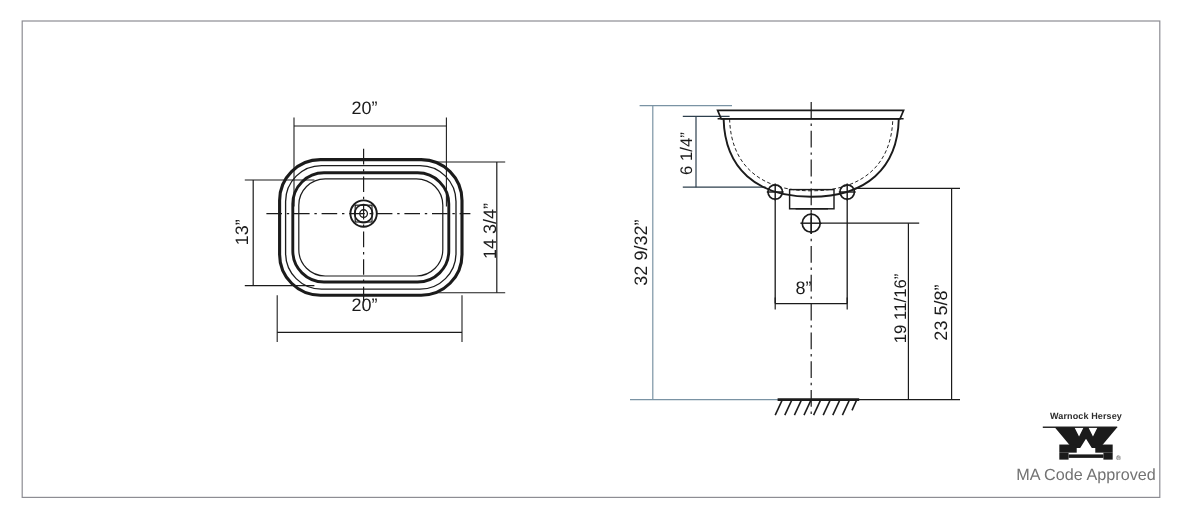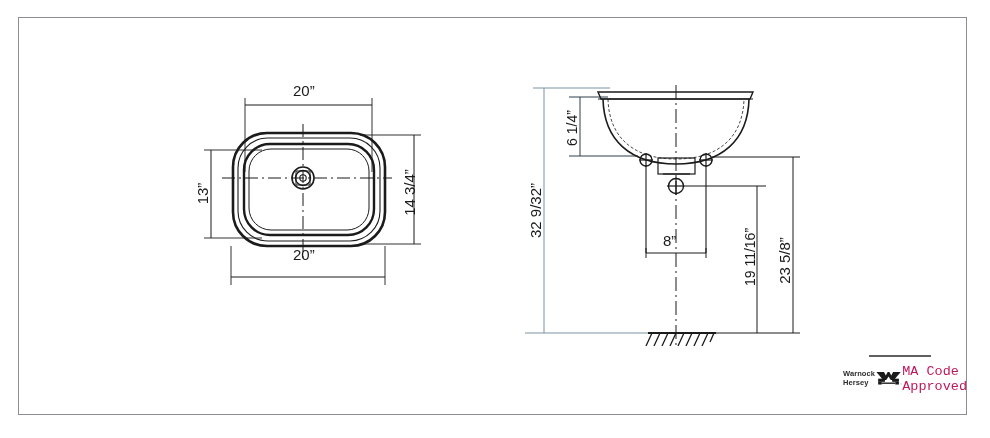--- a/index.html
+++ b/index.html
@@ -45,42 +45,42 @@
     transform: rotate(-90deg);
   }
   #cert-block {
     position: absolute;
     left: 843px;
     top: 338px;
     width: 124px;
     height: 77px;
     box-sizing: border-box;
     display: flex;
-    flex-direction: row;
+    flex-direction: column;
     align-items: center;
     justify-content: flex-start;
     padding-top: 4px;
   }
   #cert-brand {
     font-family: "Liberation Sans", sans-serif;
     font-size: 7.5px;
     font-weight: bold;
     color: #2b2b2b;
     letter-spacing: 0.1px;
     margin-bottom: 1px;
   }
   #cert-mark {
     width: 58px;
     height: 34px;
     margin-bottom: 2px;
   }
   #cert-caption {
-    font-family: Liberation Mono, monospace;
+    font-family: Liberation Sans, sans-serif;
     font-size: 13.5px;
-    color: #be185d;
+    color: #737373;
   }
 </style>
 </head>
 <body>
 
 <div id="sheet">
 
   <div id="frame"></div>
 
   <svg id="drawing-svg" viewBox="0 0 990 438" xmlns="http://www.w3.org/2000/svg">

